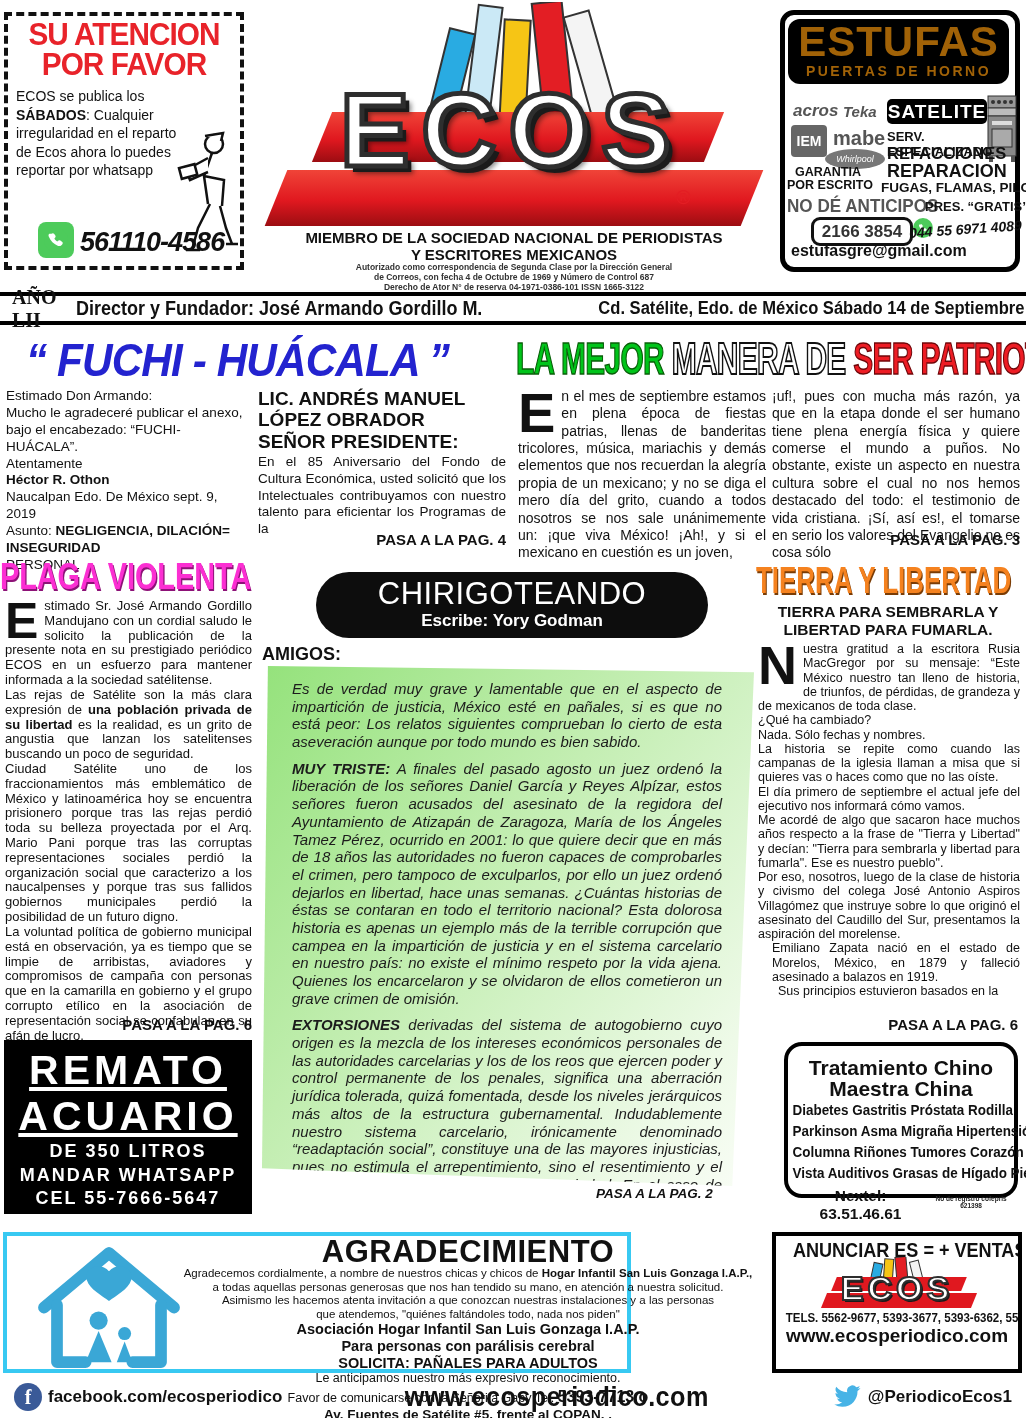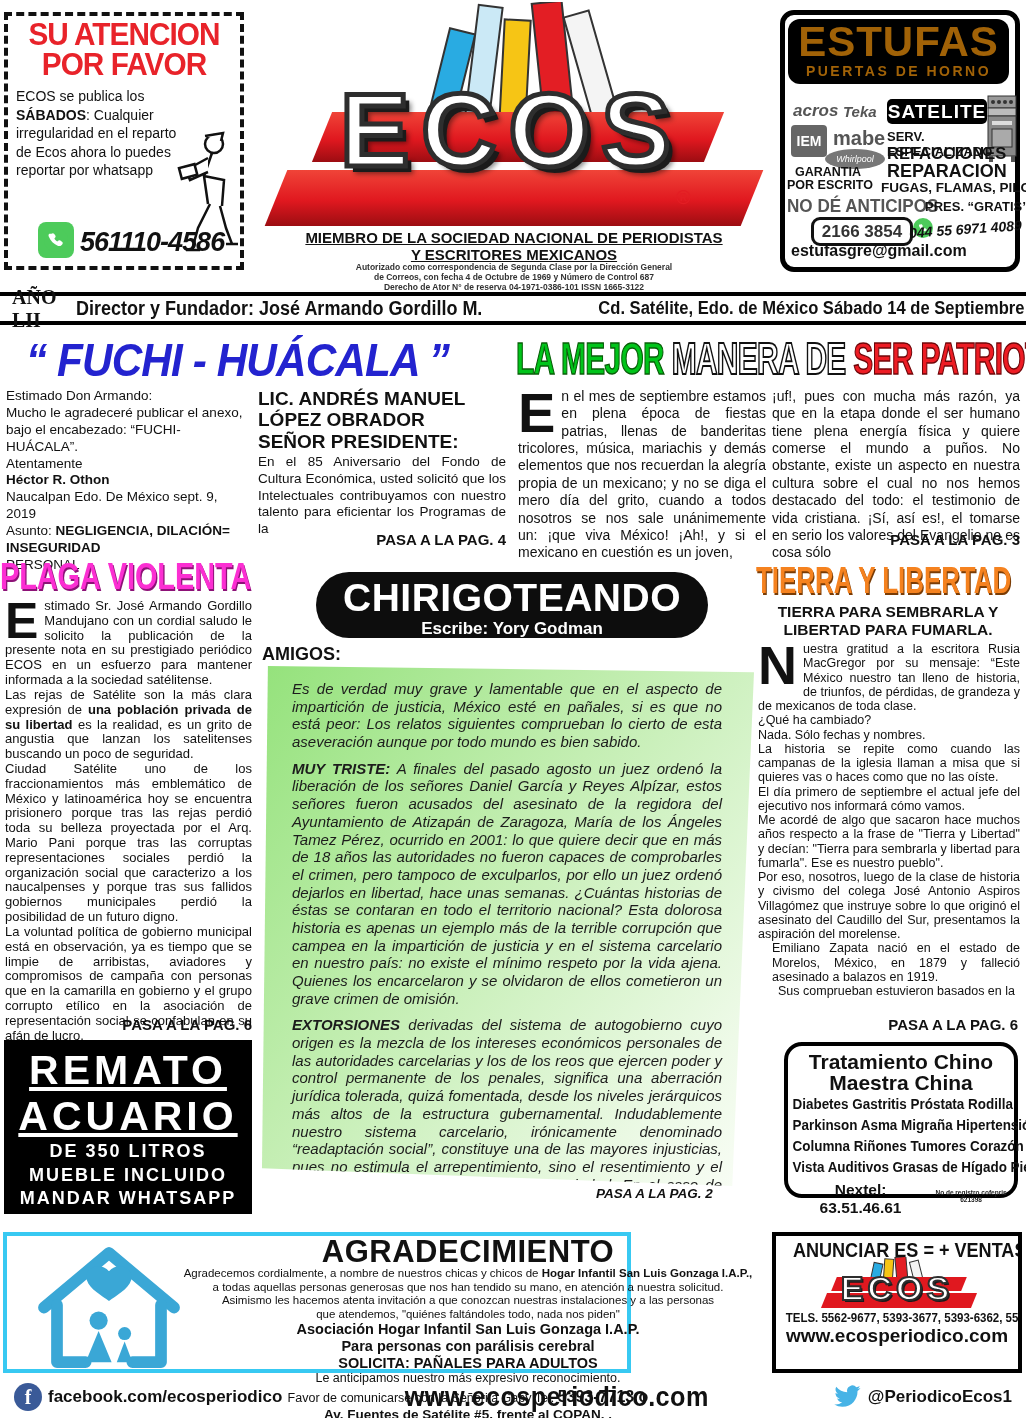--- a/index.html
+++ b/index.html
@@ -22,21 +22,21 @@
   
   .masthead{left:252px;top:0;width:524px;height:290px;}
   .band{position:absolute;transform:skewX(-22deg);
         background:linear-gradient(180deg,#f04438 0%,#e0181f 55%,#9c0d12 100%);}
   .band1{left:70px;top:112px;width:392px;height:50px;}
   .band2{left:24px;top:170px;width:476px;height:56px;}
   .ecos-big{left:88px;top:78px;font-size:104px;font-weight:bold;line-height:1;color:#fff;
             letter-spacing:12px;-webkit-text-stroke:5px #2e2e2e;
             text-shadow:6px 6px 0 #1b1b1b,8px 8px 5px rgba(0,0,0,.45);}
   .reg-mark{left:424px;top:186px;font-size:20px;color:#e31e24;font-weight:bold;}
-  .member{left:0;top:230px;width:524px;text-align:center;font-weight:bold;font-size:15px;line-height:1.12;text-decoration:underline;}
+  .member{left:0;top:230px;width:524px;text-align:center;font-weight:bold;font-size:15px;line-height:1.12;}
   .auth{left:0;top:262px;width:524px;text-align:center;font-weight:bold;font-size:8.5px;line-height:1.2;color:#333;}
 
   
   .estufas{left:780px;top:10px;width:240px;height:262px;border:5px solid #000;border-radius:14px;
            box-sizing:border-box;background:#fff;}
   .est-titlebox{position:absolute;left:3px;top:4px;width:221px;background:#000;border-radius:12px;
                 color:#a16207;text-align:center;padding:2px 0 5px;}
   .est-title{font-size:42px;font-weight:bold;line-height:1;letter-spacing:1px;}
   .est-sub{font-size:14px;font-weight:bold;letter-spacing:2.5px;}
   .est-gray{color:#555;}
@@ -79,21 +79,21 @@
                text-shadow:1.5px 1.5px 0 #8d1277;letter-spacing:0;}
   .plaga-body{left:5px;top:599px;width:247px;font-size:13px;line-height:1.14;}
   .plaga-pasa{left:5px;top:1016px;width:247px;text-align:right;font-weight:bold;font-size:15px;}
   .remato{left:4px;top:1040px;width:248px;height:174px;background:#000;color:#fff;text-align:center;box-sizing:border-box;padding-top:8px;}
   .remato-big{font-size:41px;font-weight:bold;letter-spacing:4px;line-height:1.12;text-decoration:underline;}
   .remato-small{font-size:18px;font-weight:bold;letter-spacing:2px;line-height:1.32;}
 
   
   .chiri-pill{left:316px;top:572px;width:392px;height:66px;background:#0d0d0d;border-radius:36px;
               color:#fff;text-align:center;box-sizing:border-box;padding-top:6px;}
-  .chiri-title{font-size:39px;font-weight:bold;letter-spacing:.5px;line-height:1.05;}
+  .chiri-title{font-size:31px;font-weight:normal;letter-spacing:.5px;line-height:1.05;}
   .chiri-by{font-size:17px;font-weight:bold;}
   .amigos{left:262px;top:644px;font-size:18px;font-weight:bold;}
   .greenbox{left:260px;top:666px;width:494px;height:520px;
             background:linear-gradient(128deg,#94e27b 0%,#c0edae 40%,#eefae8 85%,#f9fdf6 100%);
             clip-path:polygon(1.6% 0%,100% 1.2%,95.6% 100%,.4% 96.6%);}
   .green-text{position:absolute;left:32px;top:14px;width:430px;font-style:italic;font-size:15px;
               line-height:1.18;text-align:justify;color:#1c1c1c;}
   .green-text p{margin:0 0 9px 0;}
   .green-pasa{left:596px;top:1186px;font-weight:bold;font-style:italic;font-size:13.5px;}
 
@@ -101,21 +101,21 @@
   .tierra-title{left:756px;top:560px;font-size:37px;font-weight:bold;color:#f5821f;
                 transform:scaleX(.7);transform-origin:left top;white-space:nowrap;
                 text-shadow:1.5px 1.5px 0 #7a3c05;}
   .tierra-sub{left:760px;top:603px;width:256px;text-align:center;font-weight:bold;font-size:15.5px;line-height:1.15;}
   .tierra-body{left:758px;top:642px;width:262px;font-size:12.5px;line-height:1.14;}
   .tierra-pasa{left:758px;top:1016px;width:260px;text-align:right;font-weight:bold;font-size:15px;}
   .dropcap-n{float:left;font-size:54px;line-height:.8;font-weight:bold;margin:2px 6px 0 0;}
 
   
   .trat{left:784px;top:1042px;width:234px;height:156px;border:4px solid #000;border-radius:18px;
-        box-sizing:border-box;text-align:center;padding-top:5px;}
+        box-sizing:border-box;text-align:center;padding-top:11px;}
   .trat-t{font-size:21px;font-weight:bold;line-height:1.02;}
   .trat-l{font-size:14px;font-weight:bold;line-height:1.5;transform:scaleX(.96);transform-origin:center;white-space:nowrap;}
   .trat-nextel{display:flex;align-items:baseline;gap:5px;padding:3px 0 0 10px;}
   .trat-nx{font-size:15.5px;font-weight:bold;}
   .trat-reg{font-size:6.5px;font-weight:bold;color:#222;}
 
   
   .agra{left:3px;top:1232px;width:628px;height:141px;border:4px solid #38c9f2;box-sizing:border-box;background:#fff;}
   .agra-inner{position:absolute;left:168px;top:0;width:586px;text-align:center;}
   .agra-title{font-size:31px;font-weight:bold;letter-spacing:.5px;line-height:1;}
@@ -286,21 +286,20 @@
     <div><span>Las rejas de Satélite  son la más clara expresión de </span><span class="b">una población privada de su libertad</span><span> es la realidad, es un grito de angustia que lanzan los satelitenses buscando un poco de seguridad.</span></div>
     <div>Ciudad Satélite uno de los fraccionamientos más emblemático de México y latinoamérica hoy se encuentra prisionero porque tras las rejas perdió toda su belleza proyectada por el Arq. Mario Pani porque tras las corruptas representaciones sociales perdió la organización social que caracterizo a los naucalpenses y porque tras sus fallidos gobiernos municipales perdió la posibilidad de un futuro digno.</div>
     <div>La voluntad política de gobierno municipal está en observación, ya es tiempo que se limpie de arribistas, aviadores y compromisos de campaña con personas que en la camarilla en gobierno y el grupo corrupto etílico en la asociación de representación social se confabulan en su afán de lucro.</div>
   </div>
   <div class="abs plaga-pasa">PASA A LA PAG. 6</div>
 
   <div class="abs remato">
     <div class="remato-big">REMATO</div>
     <div class="remato-big">ACUARIO</div>
     <div class="remato-small">DE 350 LITROS</div>
-    <div class="remato-small">MUEBLE INCLUIDO</div>
     <div class="remato-small">MANDAR WHATSAPP</div>
     <div class="remato-small">CEL 55-7666-5647</div>
   </div>
 
   <div class="abs chiri-pill">
     <div class="chiri-title">CHIRIGOTEANDO</div>
     <div class="chiri-by">Escribe: Yory Godman</div>
   </div>
   <div class="abs amigos">AMIGOS:</div>
   <div class="abs greenbox">
@@ -319,21 +318,21 @@
   </div>
   <div class="abs tierra-body just">
     <span class="dropcap-n">N</span><span>uestra gratitud a la escritora Rusia MacGregor por su mensaje: “Este México nuestro tan lleno de historia, de triunfos, de pérdidas, de grandeza y de mexicanos de toda clase.</span>
     <div>¿Qué ha cambiado?</div>
     <div>Nada. Sólo fechas y nombres.</div>
     <div>La historia se repite como cuando las campanas de la iglesia llaman a misa que si quieres vas o haces como que no las oíste.</div>
     <div>El día primero de septiembre el actual jefe del ejecutivo nos informará cómo vamos.</div>
     <div>Me acordé de algo que sacaron hace muchos años respecto a la frase de "Tierra y Libertad" y decían: "Tierra para sembrarla y libertad para fumarla". Ese es nuestro pueblo".</div>
     <div>Por eso, nosotros, luego de la clase de historia y civismo del colega José Antonio Aspiros Villagómez que instruye  sobre  lo que originó el asesinato del Caudillo del Sur, presentamos la aspiración del morelense.</div>
     <div style="padding-left:14px">Emiliano Zapata nació en el estado de Morelos, México,  en 1879 y falleció asesinado a balazos en 1919.</div>
-    <div style="padding-left:20px">Sus comprueban estuvieron basados en la</div>
+    <div style="padding-left:20px">Sus principios estuvieron basados en la</div>
   </div>
   <div class="abs tierra-pasa">PASA A LA PAG. 6</div>
 
   <div class="abs trat">
     <div class="trat-t">Tratamiento Chino</div>
     <div class="trat-t">Maestra China</div>
     <div class="trat-l">Diabetes  Gastritis  Próstata  Rodilla</div>
     <div class="trat-l">Parkinson  Asma  Migraña  Hipertensión</div>
     <div class="trat-l">Columna  Riñones  Tumores  Corazón</div>
     <div class="trat-l">Vista  Auditivos  Grasas de Hígado  Piel</div>

